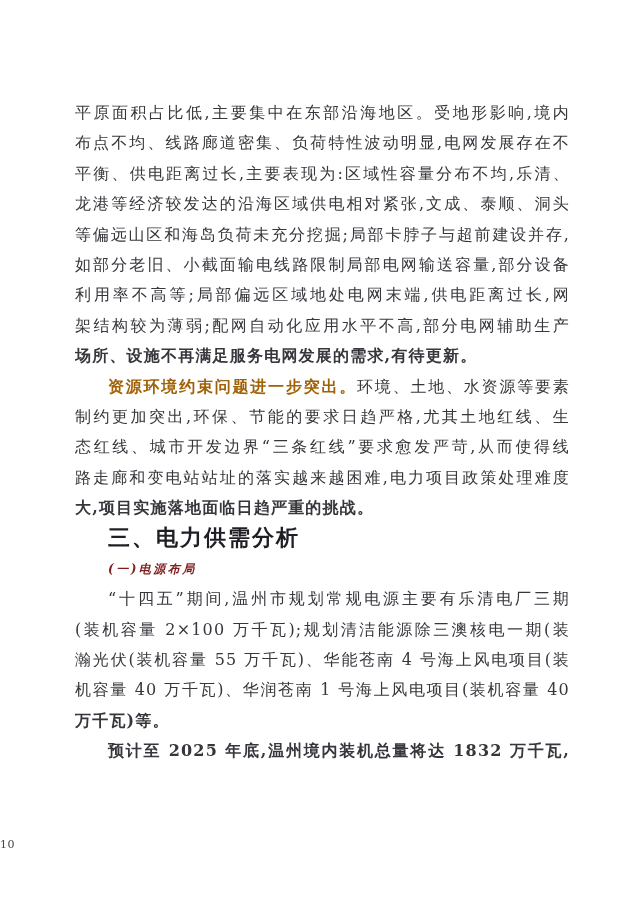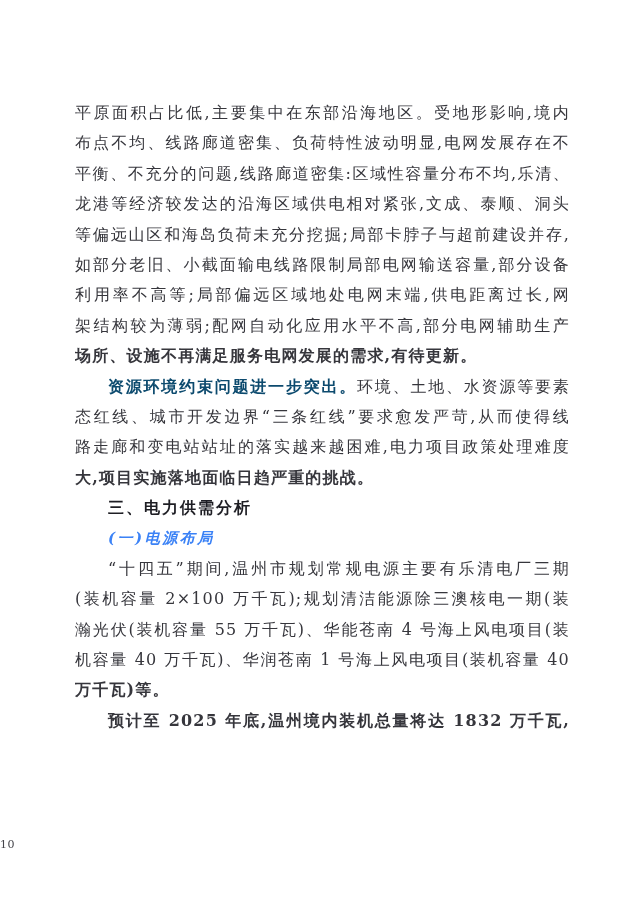--- a/index.html
+++ b/index.html
@@ -34,36 +34,36 @@
   }
   .ln.last {
     text-align-last: left;
     font-weight: bold;
   }
   .indent {
     padding-left: 33px;
   }
   .bold {
     font-weight: 700;
-    color: #0c4a6e;
+    color: #a16207;
   }
   .h1 {
     font-family: "DejaVu Sans", "Liberation Sans", sans-serif;
     font-weight: 700;
-    font-size: 16px;
+    font-size: 22px;
     color: #1e1e24;
     letter-spacing: 2px;
     text-align-last: left;
     text-align: left;
   }
   .h2 {
     font-weight: 700;
     font-style: italic;
-    font-size: 15px;
-    color: #3b82f6;
+    font-size: 12px;
+    color: #7f1d1d;
     letter-spacing: 2.5px;
     text-align-last: left;
     text-align: center;
   }
   .footer {
     position: absolute;
     left: 0;
     top: 838px;
     width: 100%;
     text-align: left;
@@ -74,29 +74,30 @@
   }
 </style>
 </head>
 <body>
 
 <div class="page">
   <div class="text-block">
 
     <div class="ln">平原面积占比低,主要集中在东部沿海地区。受地形影响,境内</div>
     <div class="ln">布点不均、线路廊道密集、负荷特性波动明显,电网发展存在不</div>
-    <div class="ln">平衡、不充分的问题,线路廊道密集:区域性容量分布不均,乐清、</div>
+    <div class="ln">平衡、供电距离过长,主要表现为:区域性容量分布不均,乐清、</div>
     <div class="ln">龙港等经济较发达的沿海区域供电相对紧张,文成、泰顺、洞头</div>
     <div class="ln">等偏远山区和海岛负荷未充分挖掘;局部卡脖子与超前建设并存,</div>
     <div class="ln">如部分老旧、小截面输电线路限制局部电网输送容量,部分设备</div>
     <div class="ln">利用率不高等;局部偏远区域地处电网末端,供电距离过长,网</div>
     <div class="ln">架结构较为薄弱;配网自动化应用水平不高,部分电网辅助生产</div>
     <div class="ln last">场所、设施不再满足服务电网发展的需求,有待更新。</div>
 
     <div class="ln indent"><span class="bold">资源环境约束问题进一步突出。</span><span>环境、土地、水资源等要素</span></div>
+    <div class="ln">制约更加突出,环保、节能的要求日趋严格,尤其土地红线、生</div>
     <div class="ln">态红线、城市开发边界“三条红线”要求愈发严苛,从而使得线</div>
     <div class="ln">路走廊和变电站站址的落实越来越困难,电力项目政策处理难度</div>
     <div class="ln last">大,项目实施落地面临日趋严重的挑战。</div>
 
     <div class="ln h1 indent">三、电力供需分析</div>
     <div class="ln h2 indent">(一)电源布局</div>
 
     <div class="ln indent">“十四五”期间,温州市规划常规电源主要有乐清电厂三期</div>
     <div class="ln">(装机容量 2×100 万千瓦);规划清洁能源除三澳核电一期(装</div>
     <div class="ln">瀚光伏(装机容量 55 万千瓦)、华能苍南 4 号海上风电项目(装</div>

